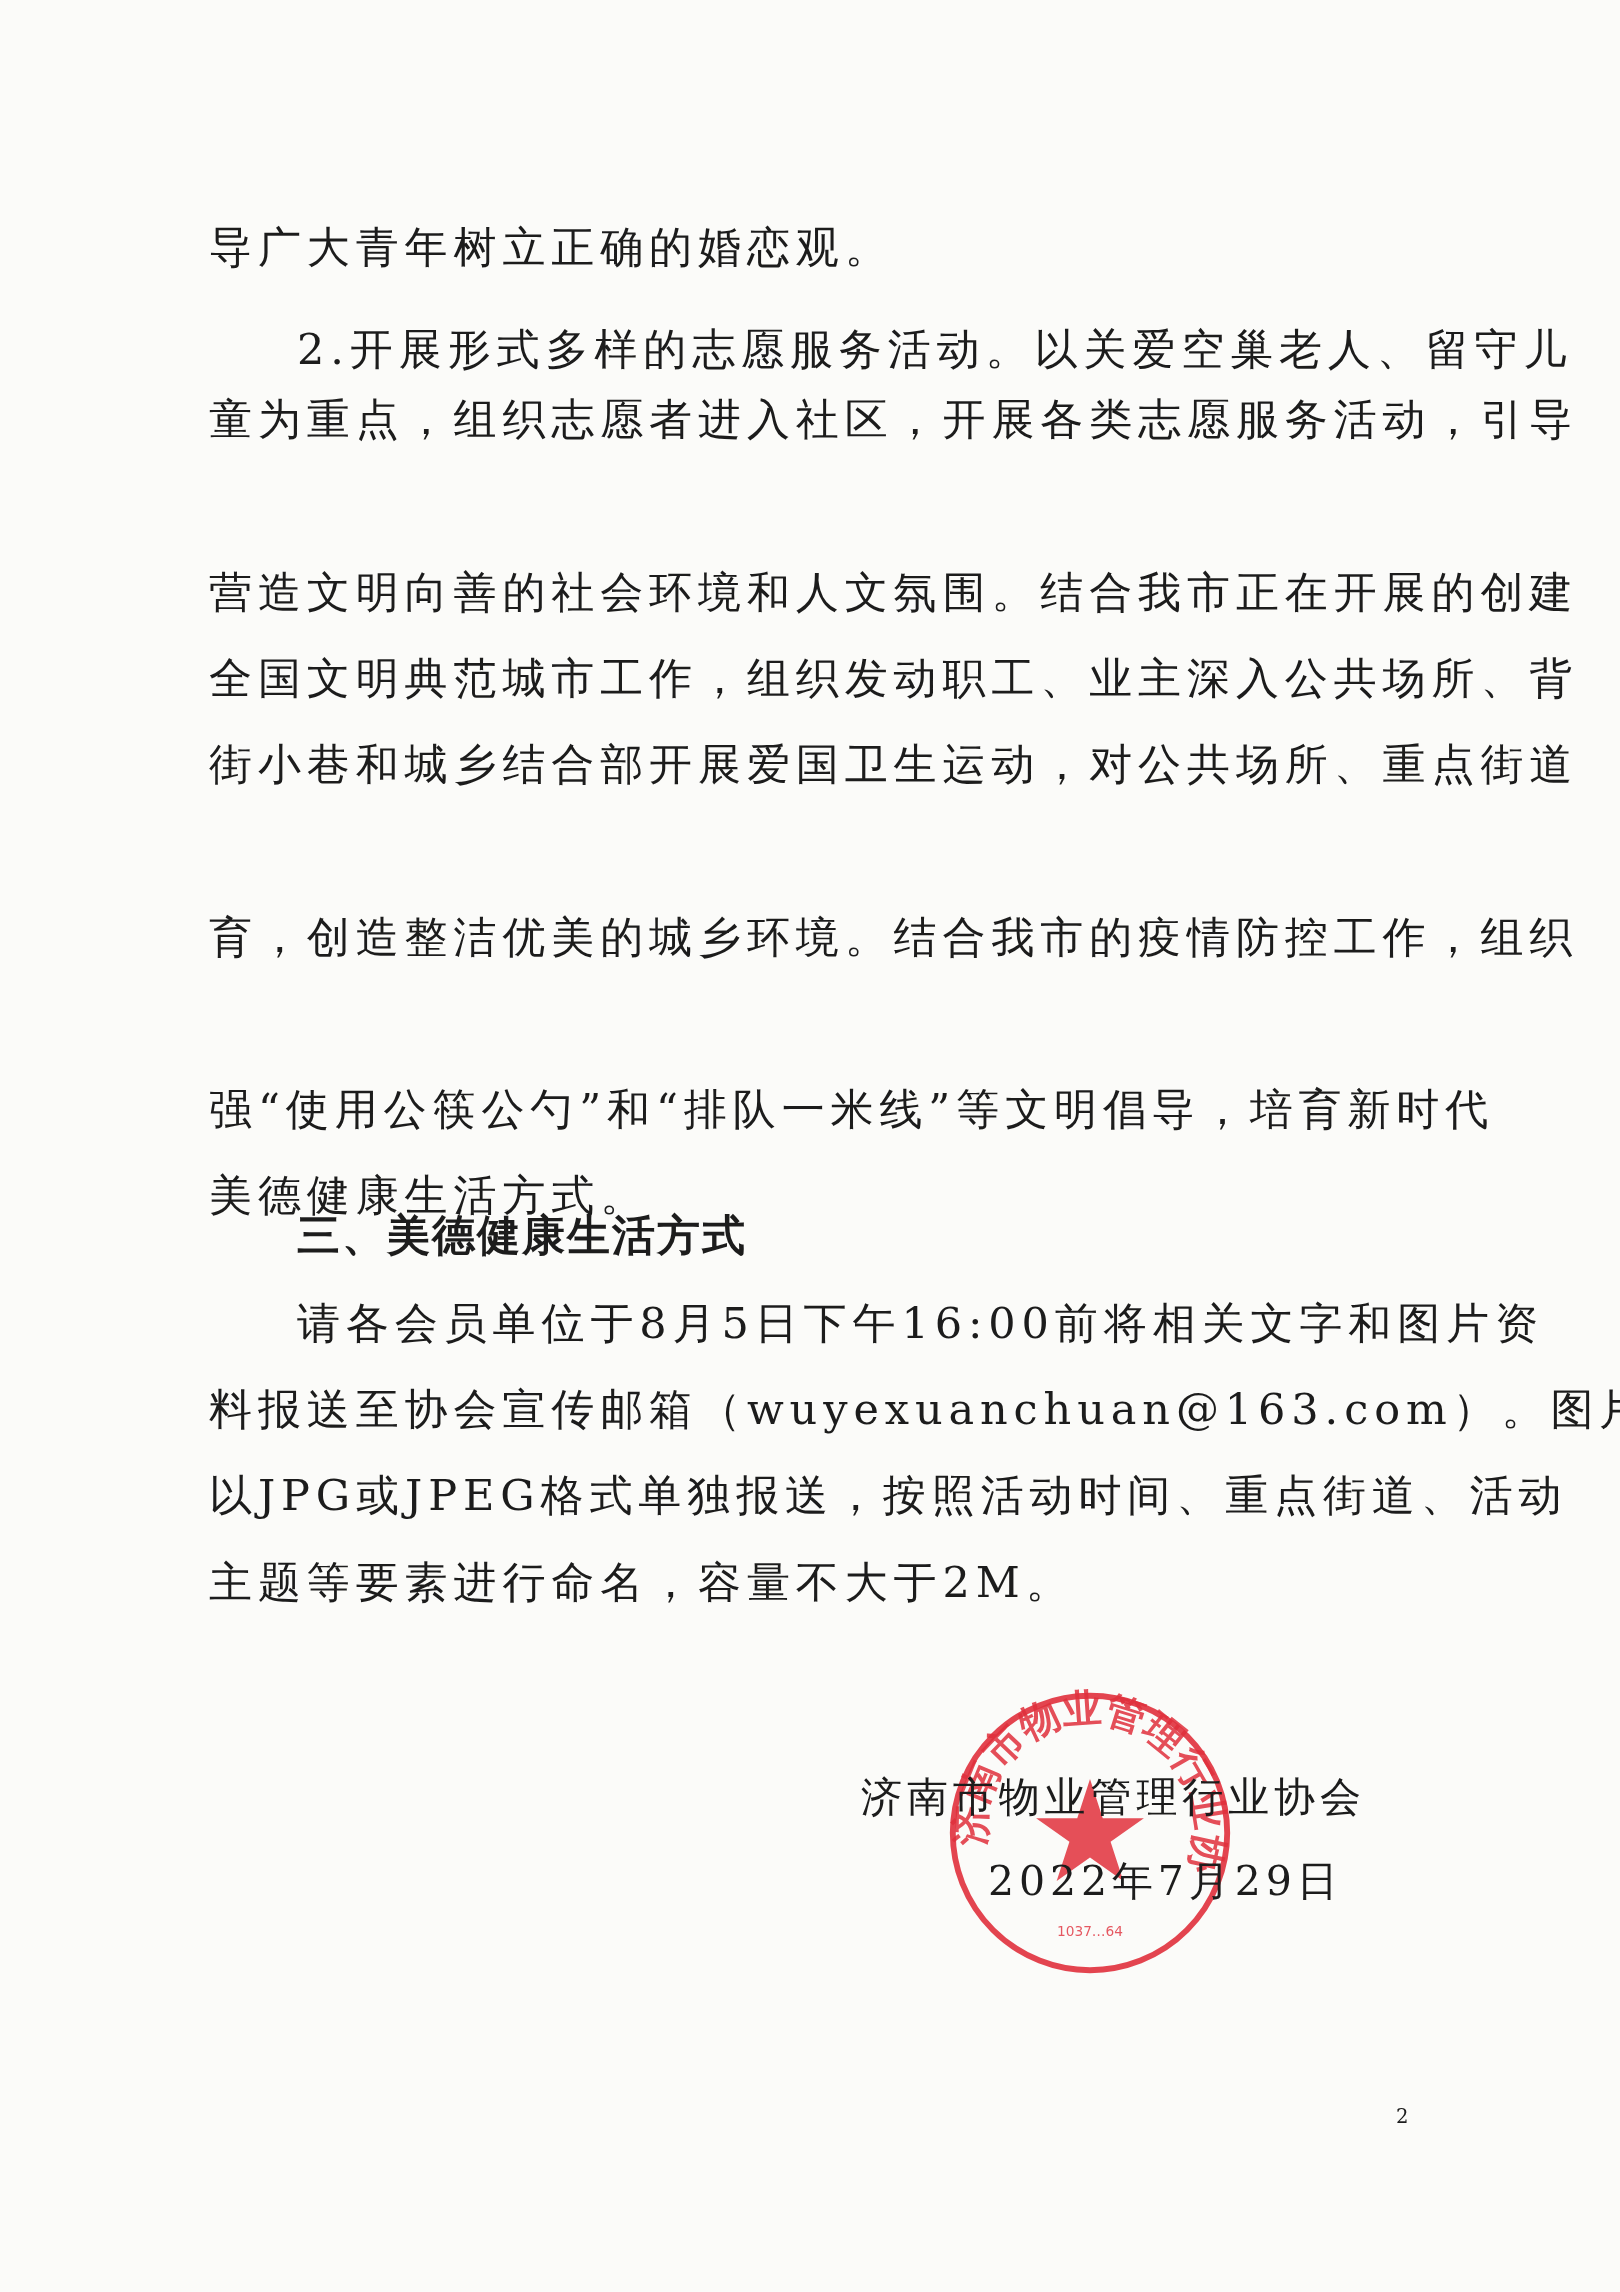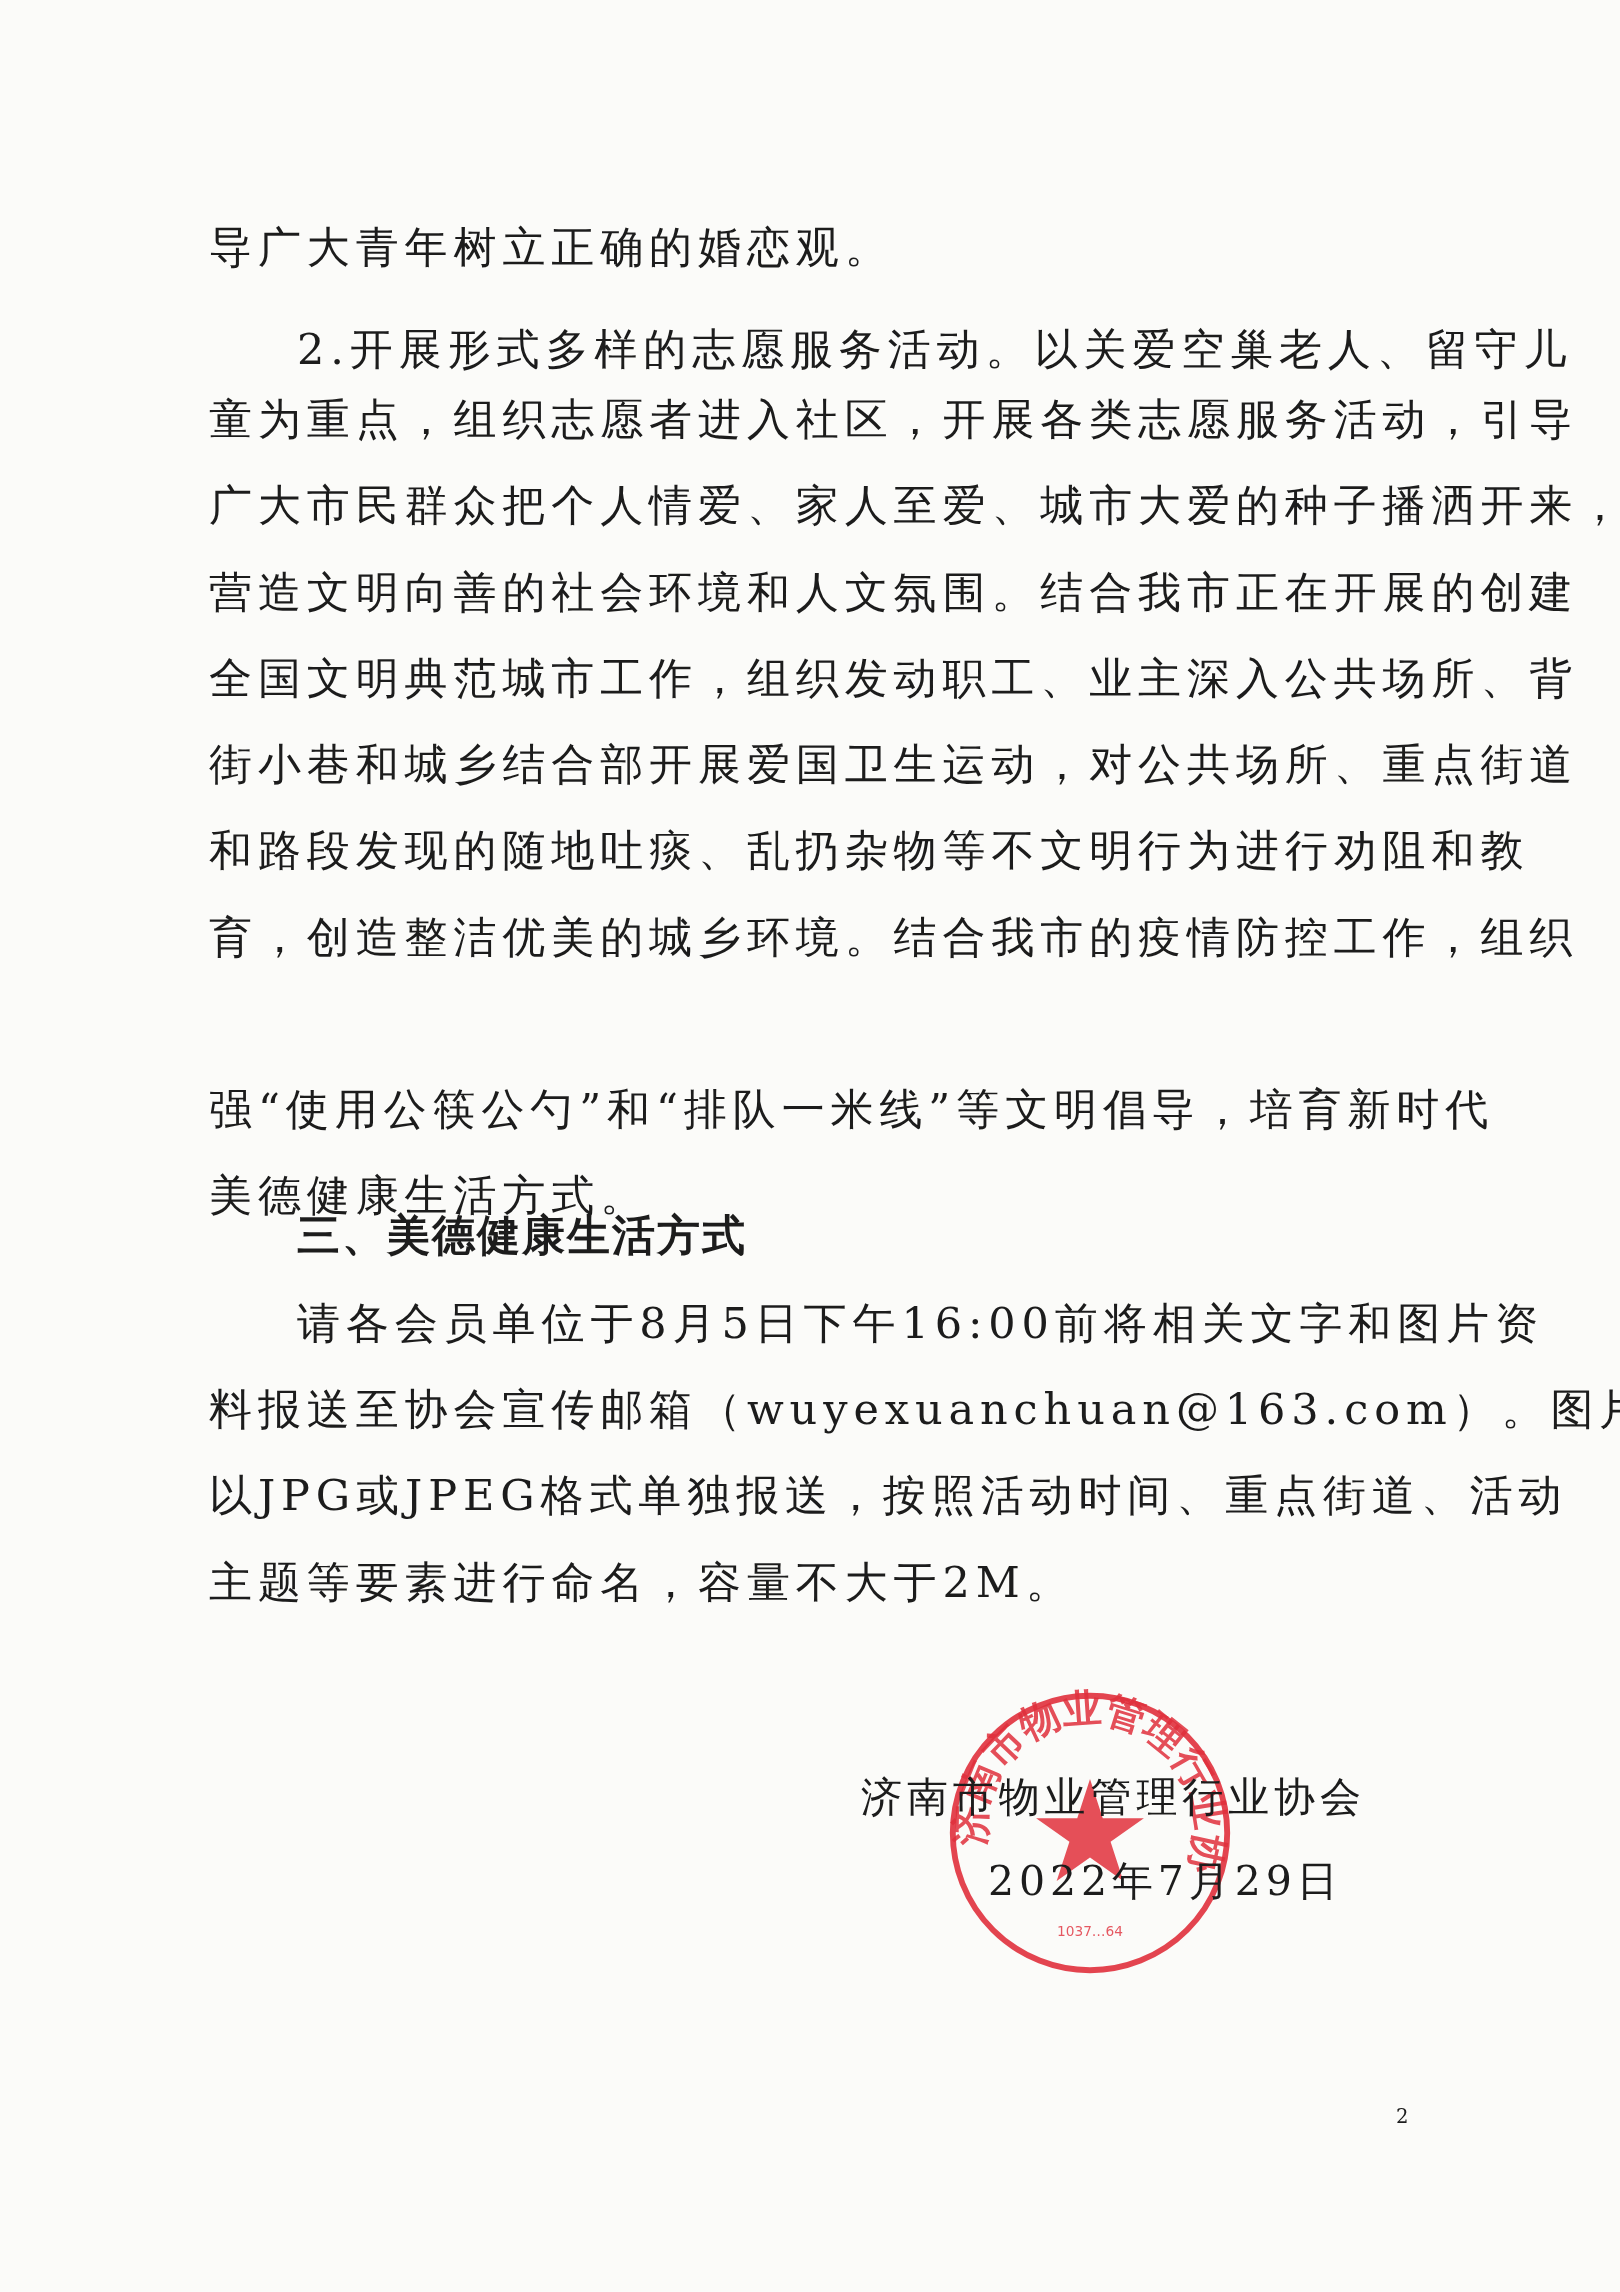--- a/index.html
+++ b/index.html
@@ -32,25 +32,23 @@
   .page-number { position: absolute; left: 1396px; top: 2105px; font-size: 19.6px; }
 </style>
 </head>
 <body>
 
 <div class="page">
 
   <div class="line" style="top:218px">导广大青年树立正确的婚恋观。</div>
   <div class="line indent" style="top:320px">2.开展形式多样的志愿服务活动。以关爱空巢老人、留守儿</div>
   <div class="line" style="top:390px">童为重点，组织志愿者进入社区，开展各类志愿服务活动，引导</div>
-  <div class="line" style="top:476px">广大市民群众把个人情爱、家人至爱、城市大爱的种子播洒开来，</div>
   <div class="line" style="top:649px">全国文明典范城市工作，组织发动职工、业主深入公共场所、背</div>
   <div class="line" style="top:563px">营造文明向善的社会环境和人文氛围。结合我市正在开展的创建</div>
   <div class="line" style="top:735px">街小巷和城乡结合部开展爱国卫生运动，对公共场所、重点街道</div>
-  <div class="line" style="top:821px">和路段发现的随地吐痰、乱扔杂物等不文明行为进行劝阻和教</div>
   <div class="line" style="top:908px">育，创造整洁优美的城乡环境。结合我市的疫情防控工作，组织</div>
   <div class="line" style="top:1080px">强“使用公筷公勺”和“排队一米线”等文明倡导，培育新时代</div>
   <div class="line" style="top:1166px">美德健康生活方式。</div>
 
   <div class="line indent heading" style="top:1206px">三、美德健康生活方式</div>
 
   <div class="line indent" style="top:1294px">请各会员单位于8月5日下午16:00前将相关文字和图片资</div>
   <div class="line" style="top:1380px">料报送至协会宣传邮箱（wuyexuanchuan@163.com）。图片材料</div>
   <div class="line" style="top:1466px">以JPG或JPEG格式单独报送，按照活动时间、重点街道、活动</div>
   <div class="line" style="top:1553px">主题等要素进行命名，容量不大于2M。</div>

